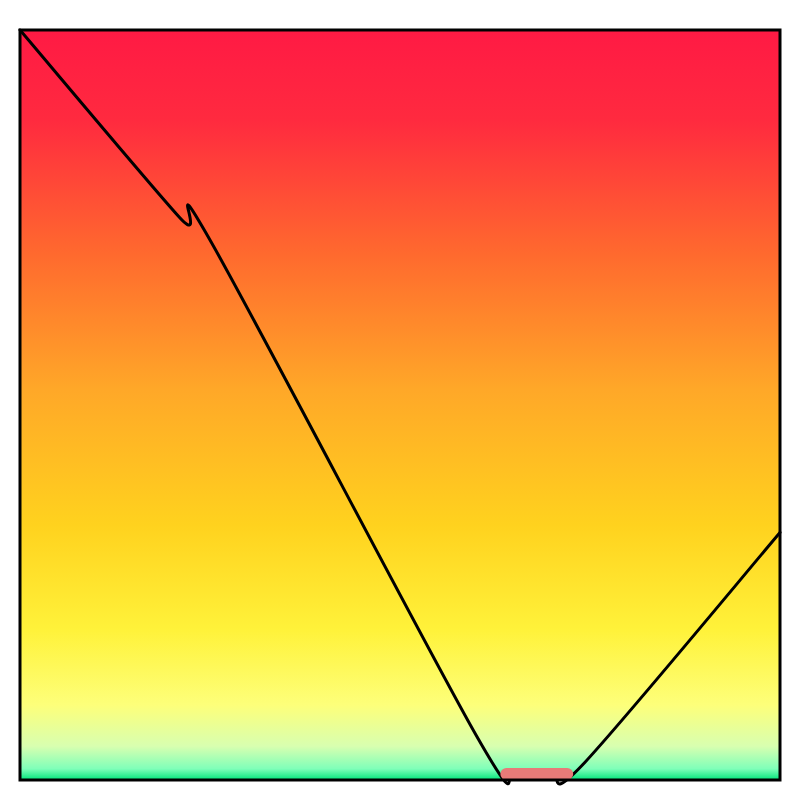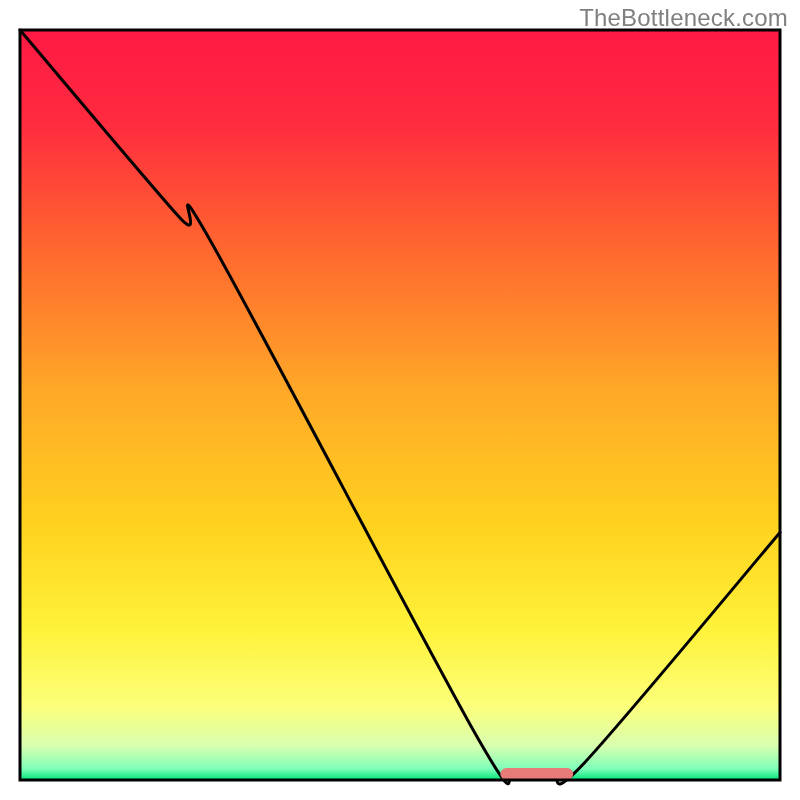--- a/index.html
+++ b/index.html
@@ -26,21 +26,20 @@
     font-size: 24px;
     font-weight: 500;
     color: #808080;
     letter-spacing: 0.2px;
   }
 </style>
 </head>
 <body>
 
 <div class="canvas-wrap">
-  <div class="watermark">TheBottleneck.com</div>
 
   <svg id="chart-svg" width="800" height="800" viewBox="0 0 800 800">
     <defs>
       <linearGradient id="bg-grad" x1="0" y1="0" x2="0" y2="1">
           <stop offset="0%" stop-color="#ff1a44"></stop>
           <stop offset="12%" stop-color="#ff2a3f"></stop>
           <stop offset="30%" stop-color="#ff6a2e"></stop>
           <stop offset="48%" stop-color="#ffa828"></stop>
           <stop offset="66%" stop-color="#ffd21e"></stop>
           <stop offset="80%" stop-color="#fff23a"></stop>

